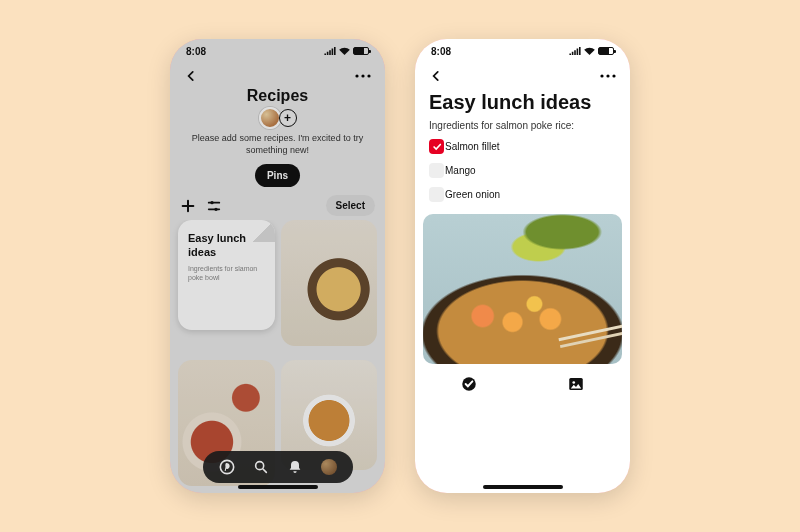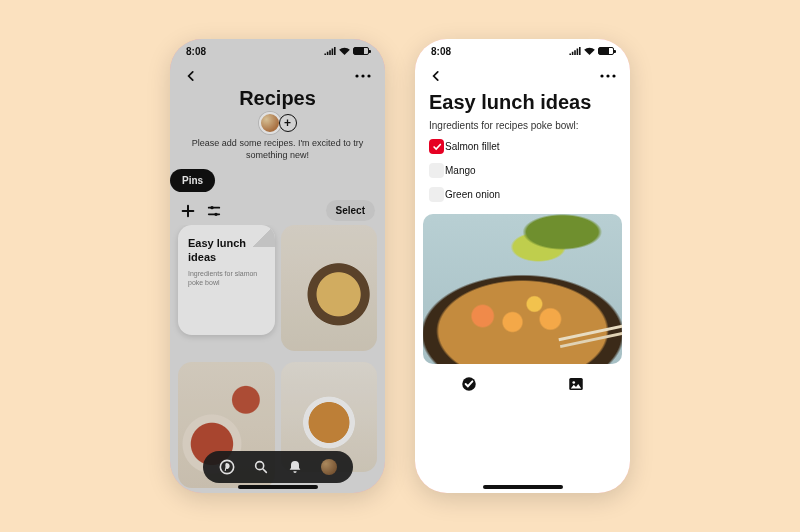--- a/index.html
+++ b/index.html
@@ -31,30 +31,30 @@
   .sig{width:12px;height:8px}
   .wifi{width:11px;height:8px}
   .bat{width:16px;height:8px;border:1px solid #111;border-radius:2px;position:relative}
   .bat::after{content:"";position:absolute;right:-3px;top:1.5px;width:2px;height:3px;background:#111;border-radius:0 1px 1px 0}
   .bat i{display:block;width:70%;height:100%;background:#111}
 
   
   .hdr{display:flex;align-items:center;justify-content:space-between;padding:6px 14px}
   .back svg,.more svg{display:block}
   .title-lg{font-size:20px;font-weight:800;padding:2px 14px 6px}
-  .title-center{font-size:20px;font-weight:800;text-align:center;margin-top:-2px}
+  .title-center{font-size:16px;font-weight:800;text-align:center;margin-top:-2px}
 
   
   .avatar-row{display:flex;align-items:center;justify-content:center;gap:2px;margin-top:2px}
   .avatar{width:22px;height:22px;border-radius:50%;background:radial-gradient(circle at 30% 30%,#f7d9a0,#c97d3f 70%);border:2px solid #fff;box-shadow:0 0 0 1px #ccc}
   .addcirc{width:18px;height:18px;border-radius:50%;border:1.5px solid #111;display:flex;align-items:center;justify-content:center;font-size:12px;font-weight:700;margin-left:-4px;background:#eee}
   .desc{font-size:9px;text-align:center;color:#333;padding:4px 10px 8px;line-height:1.3}
 
   
-  .tabs{display:flex;justify-content:space-between;gap:12px}
+  .tabs{display:flex;justify-content:center;gap:12px}
   .tab{font-size:10px;font-weight:600;padding:6px 12px;border-radius:14px}
   .tab.active{background:#111;color:#fff}
 
   
   .tools{display:flex;align-items:center;justify-content:space-between;padding:8px 10px 4px}
   .tools .left{display:flex;gap:10px}
   .tool-ic{width:16px;height:16px}
   .select{font-size:10px;font-weight:600;background:#ddd;border-radius:12px;padding:5px 10px}
 
   
@@ -236,21 +236,21 @@
       <span class="more">
         <svg width="16" height="4" viewBox="0 0 16 4">
             <circle cx="2" cy="2" r="1.6"></circle>
             <circle cx="8" cy="2" r="1.6"></circle>
             <circle cx="14" cy="2" r="1.6"></circle>
           </svg>
       </span>
     </div>
 
     <div class="title-lg">Easy lunch ideas</div>
-    <div class="sub">Ingredients for recipes poke bowl:</div>
+    <div class="sub">Ingredients for salmon poke rice:</div>
 
     <div class="checks">
       <div class="check-row">
         <span class="box on">
             <svg width="10" height="10" viewBox="0 0 24 24">
               <path fill="none" stroke="#fff" stroke-width="4" stroke-linecap="round" d="m5 12 5 5L20 6"></path>
             </svg>
           </span>
         <span>Salmon fillet</span>
       </div>

